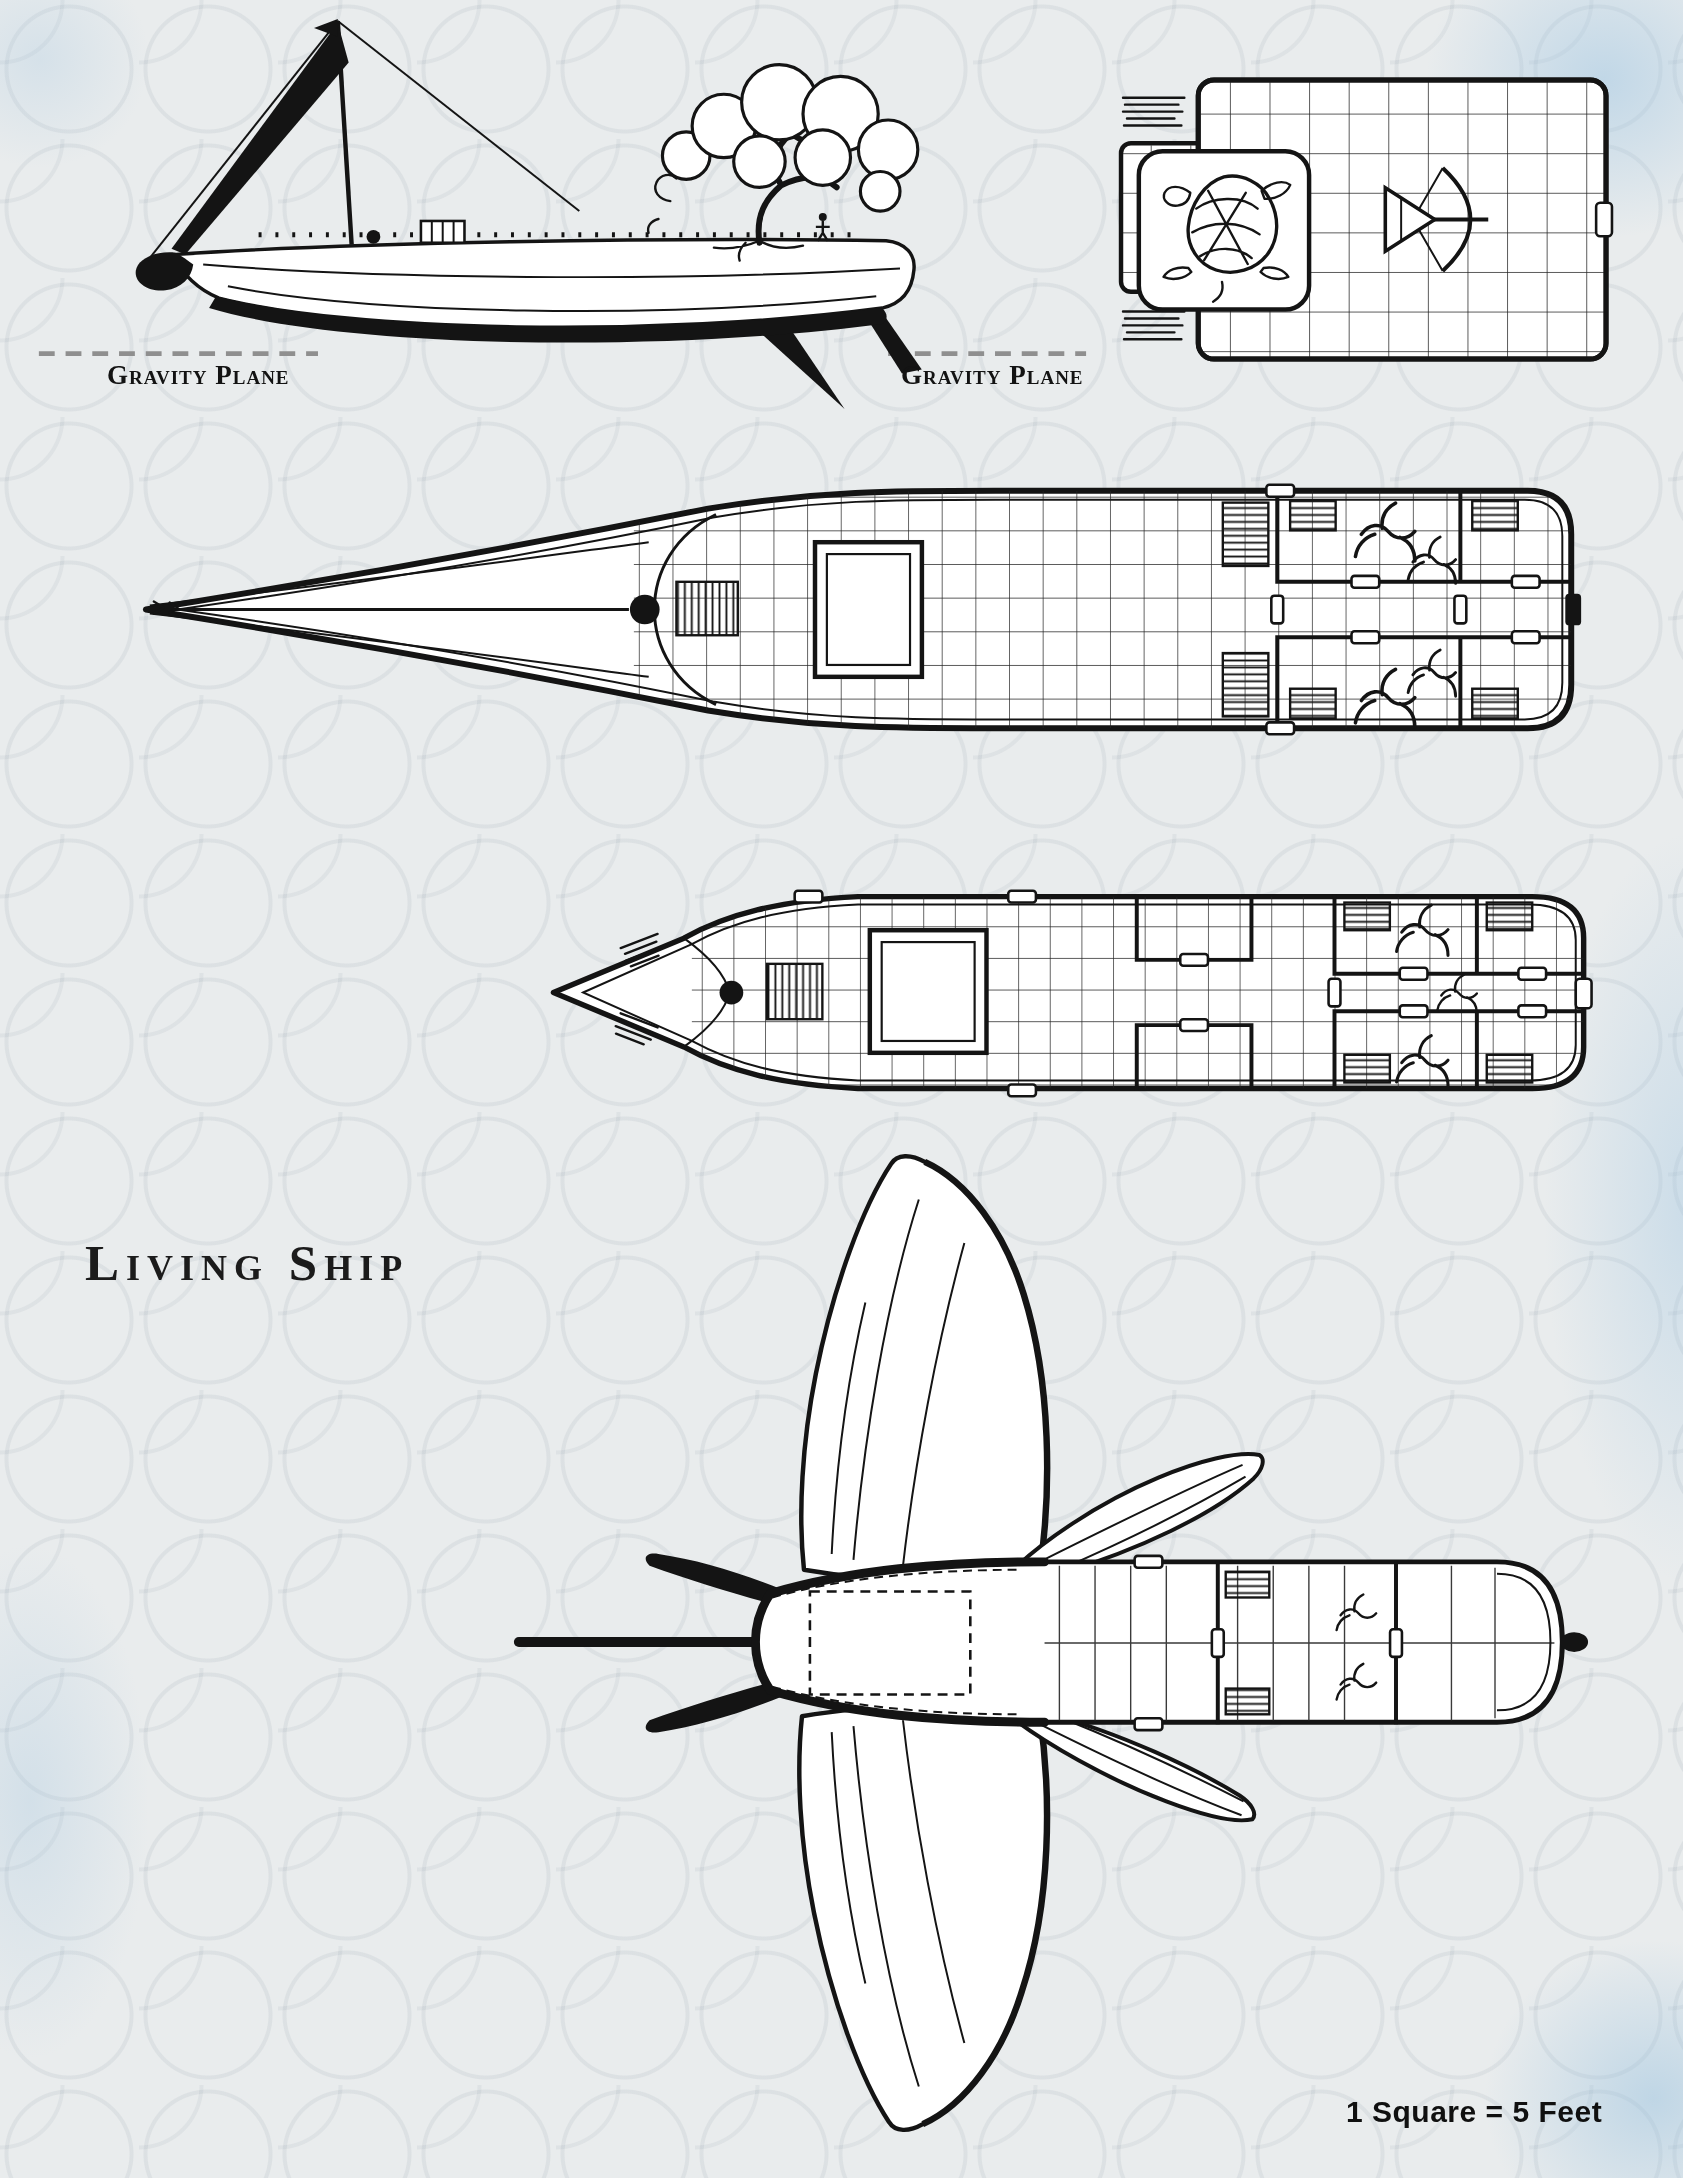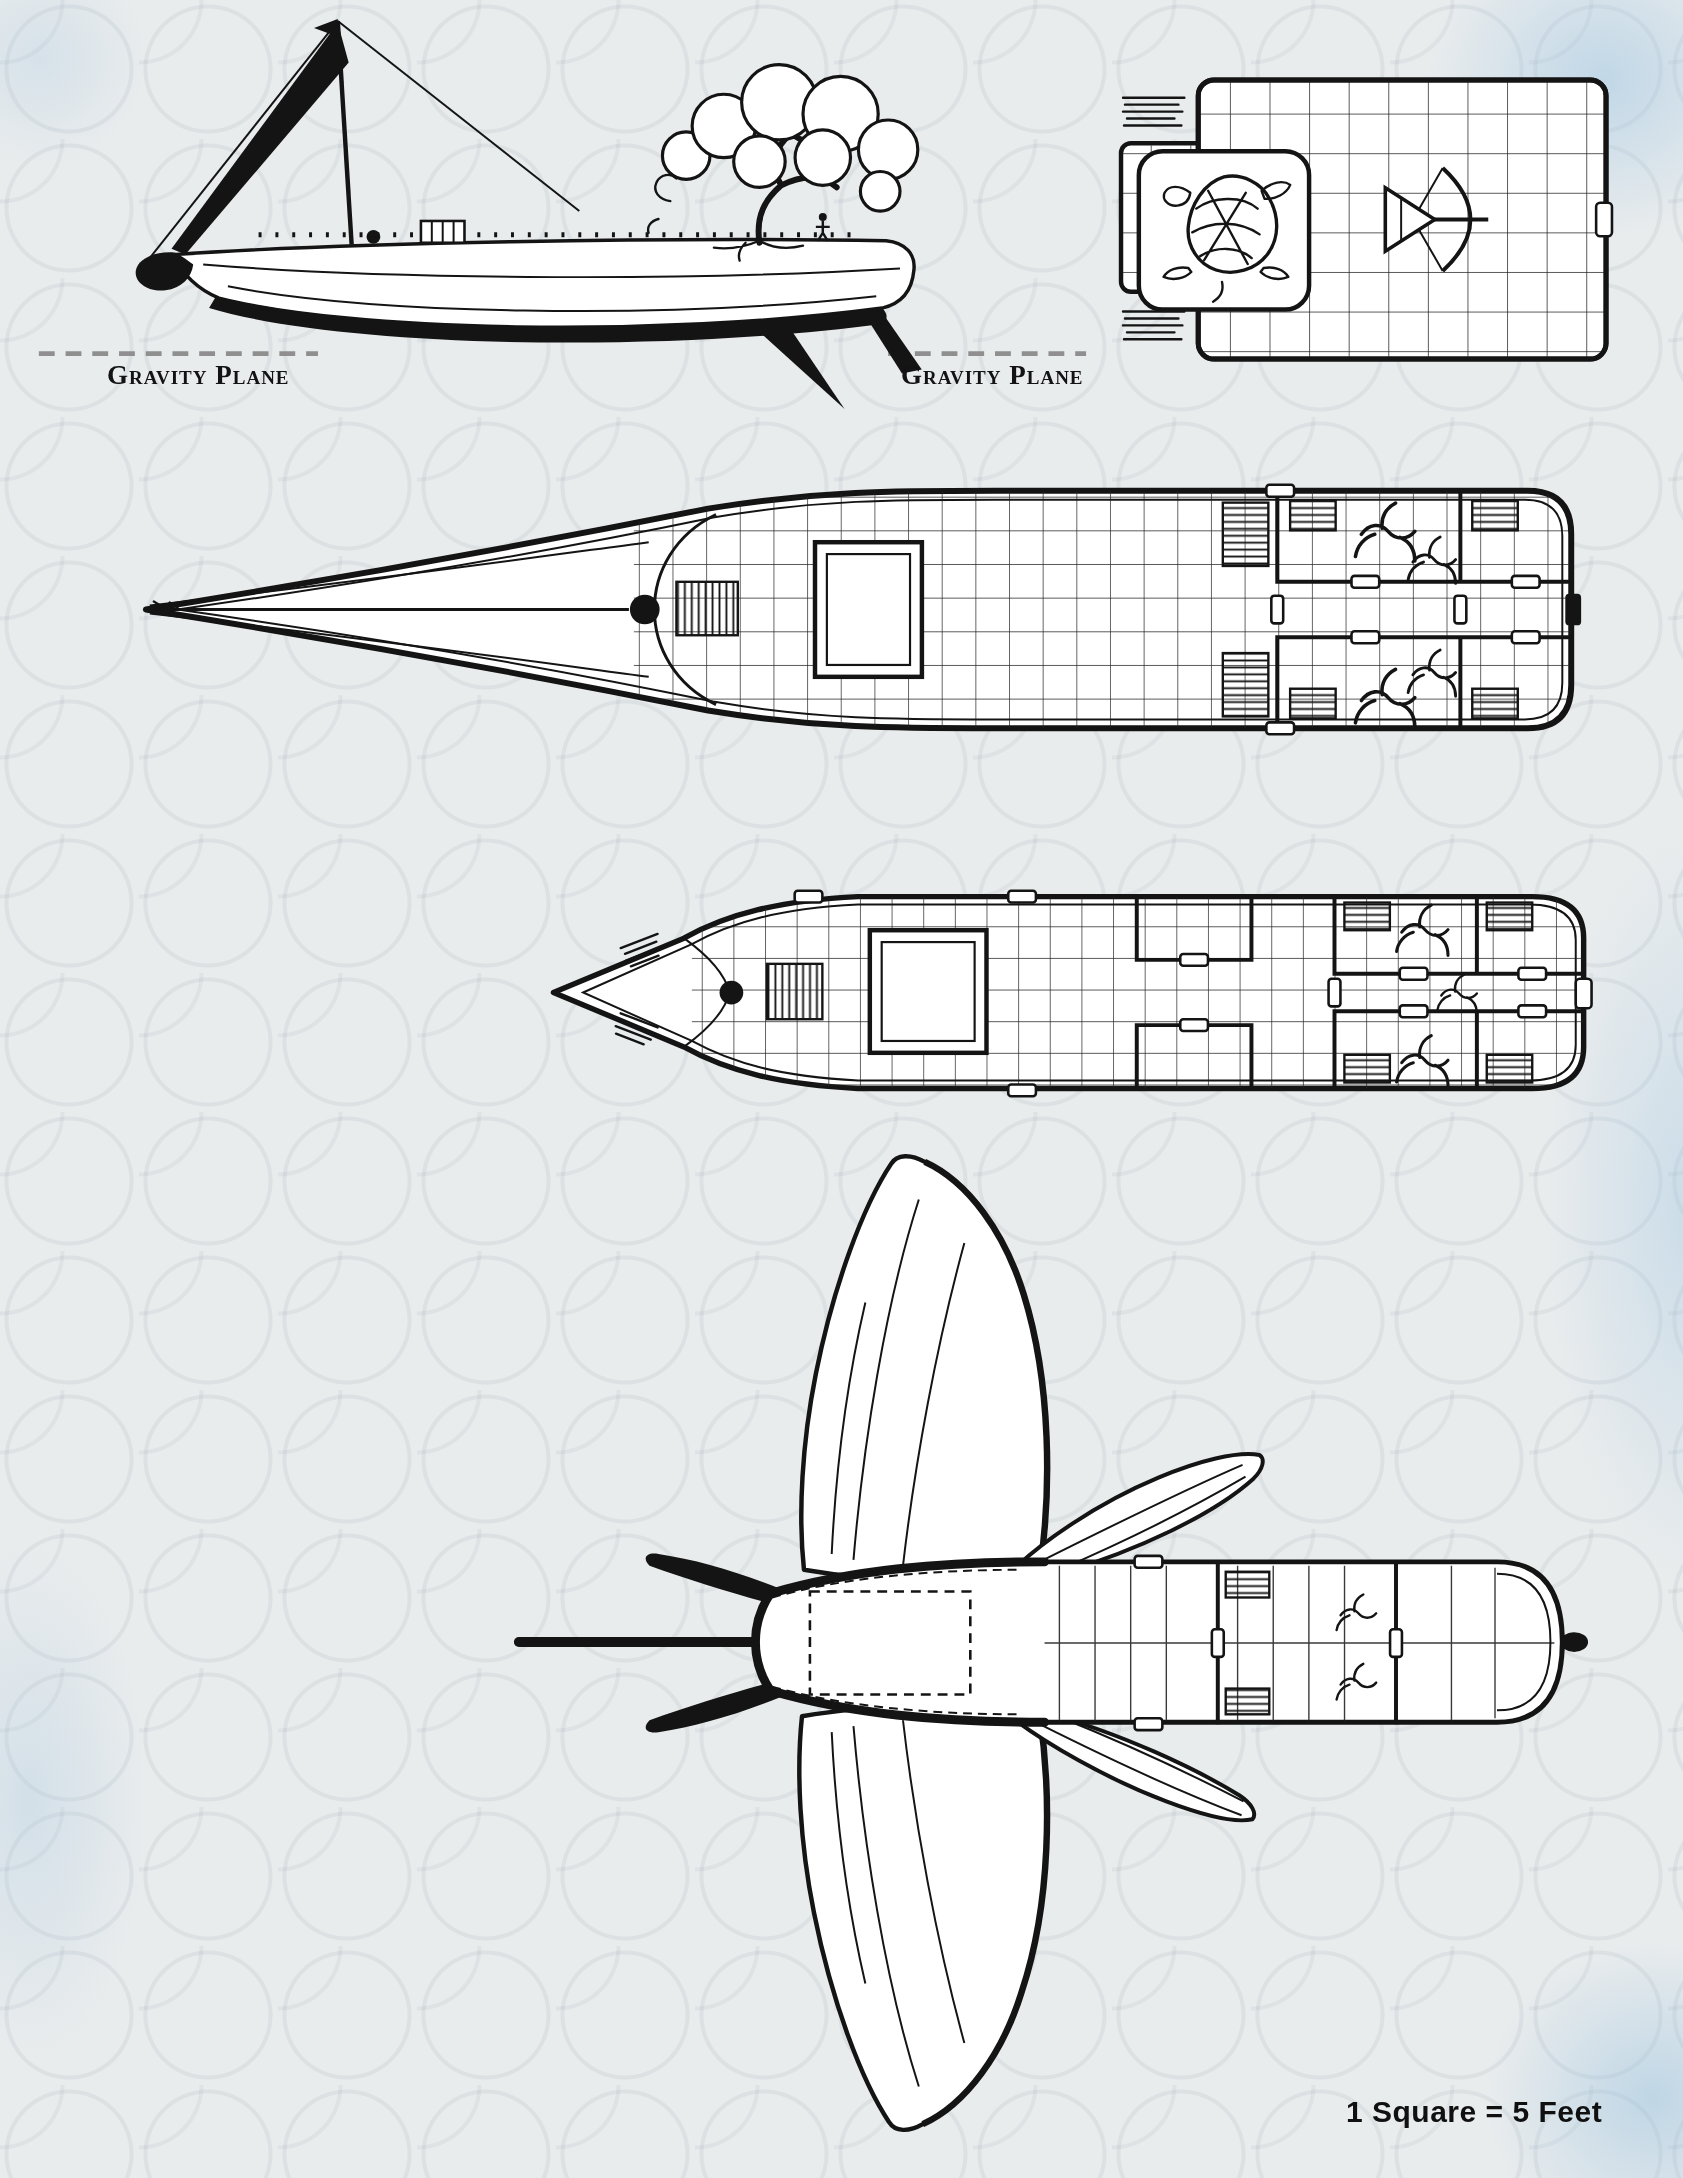--- a/index.html
+++ b/index.html
@@ -244,20 +244,21 @@
       <rect class="door" x="866" y="144" width="28" height="12" rx="3"></rect>
       <rect class="door" x="986" y="106" width="28" height="12" rx="3"></rect>
       <rect class="door" x="986" y="144" width="28" height="12" rx="3"></rect>
       <rect class="door" x="254" y="28" width="28" height="12" rx="3"></rect>
       <rect class="door" x="470" y="28" width="28" height="12" rx="3"></rect>
       <rect class="door" x="470" y="224" width="28" height="12" rx="3"></rect>
       <rect class="door" x="1044" y="117" width="16" height="30" rx="4"></rect>
     </g>
   </svg>
 
+  <div class="label title" style="left:85px;top:1234px;">Living Ship</div>
 
   <svg class="view" style="left:505px;top:1146px" width="1089" height="1000" viewBox="0 0 1100 1010">
     <defs>
       <pattern id="hstrW" width="8" height="7" patternUnits="userSpaceOnUse">
         <path d="M0,3.5 H8" stroke="#141414" stroke-width="1.9"></path>
       </pattern>
       <path id="rootW" class="sketch" d="M0,0 c5,-7 13,-8 18,-2 c5,6 13,6 18,0 m-22,-2 c-1,-8 3,-14 9,-17 m-14,21 c-7,2 -12,8 -13,15"></path>
     </defs>
     <g>
       <path d="M540,430 C552,350 552,240 524,150 C505,88 468,36 424,16 C410,8 396,8 390,18 C362,60 332,140 314,230 C300,300 296,372 302,428 C380,442 470,438 540,430 Z" fill="#fff" stroke="#141414" stroke-width="4.5" stroke-linejoin="round"></path>

